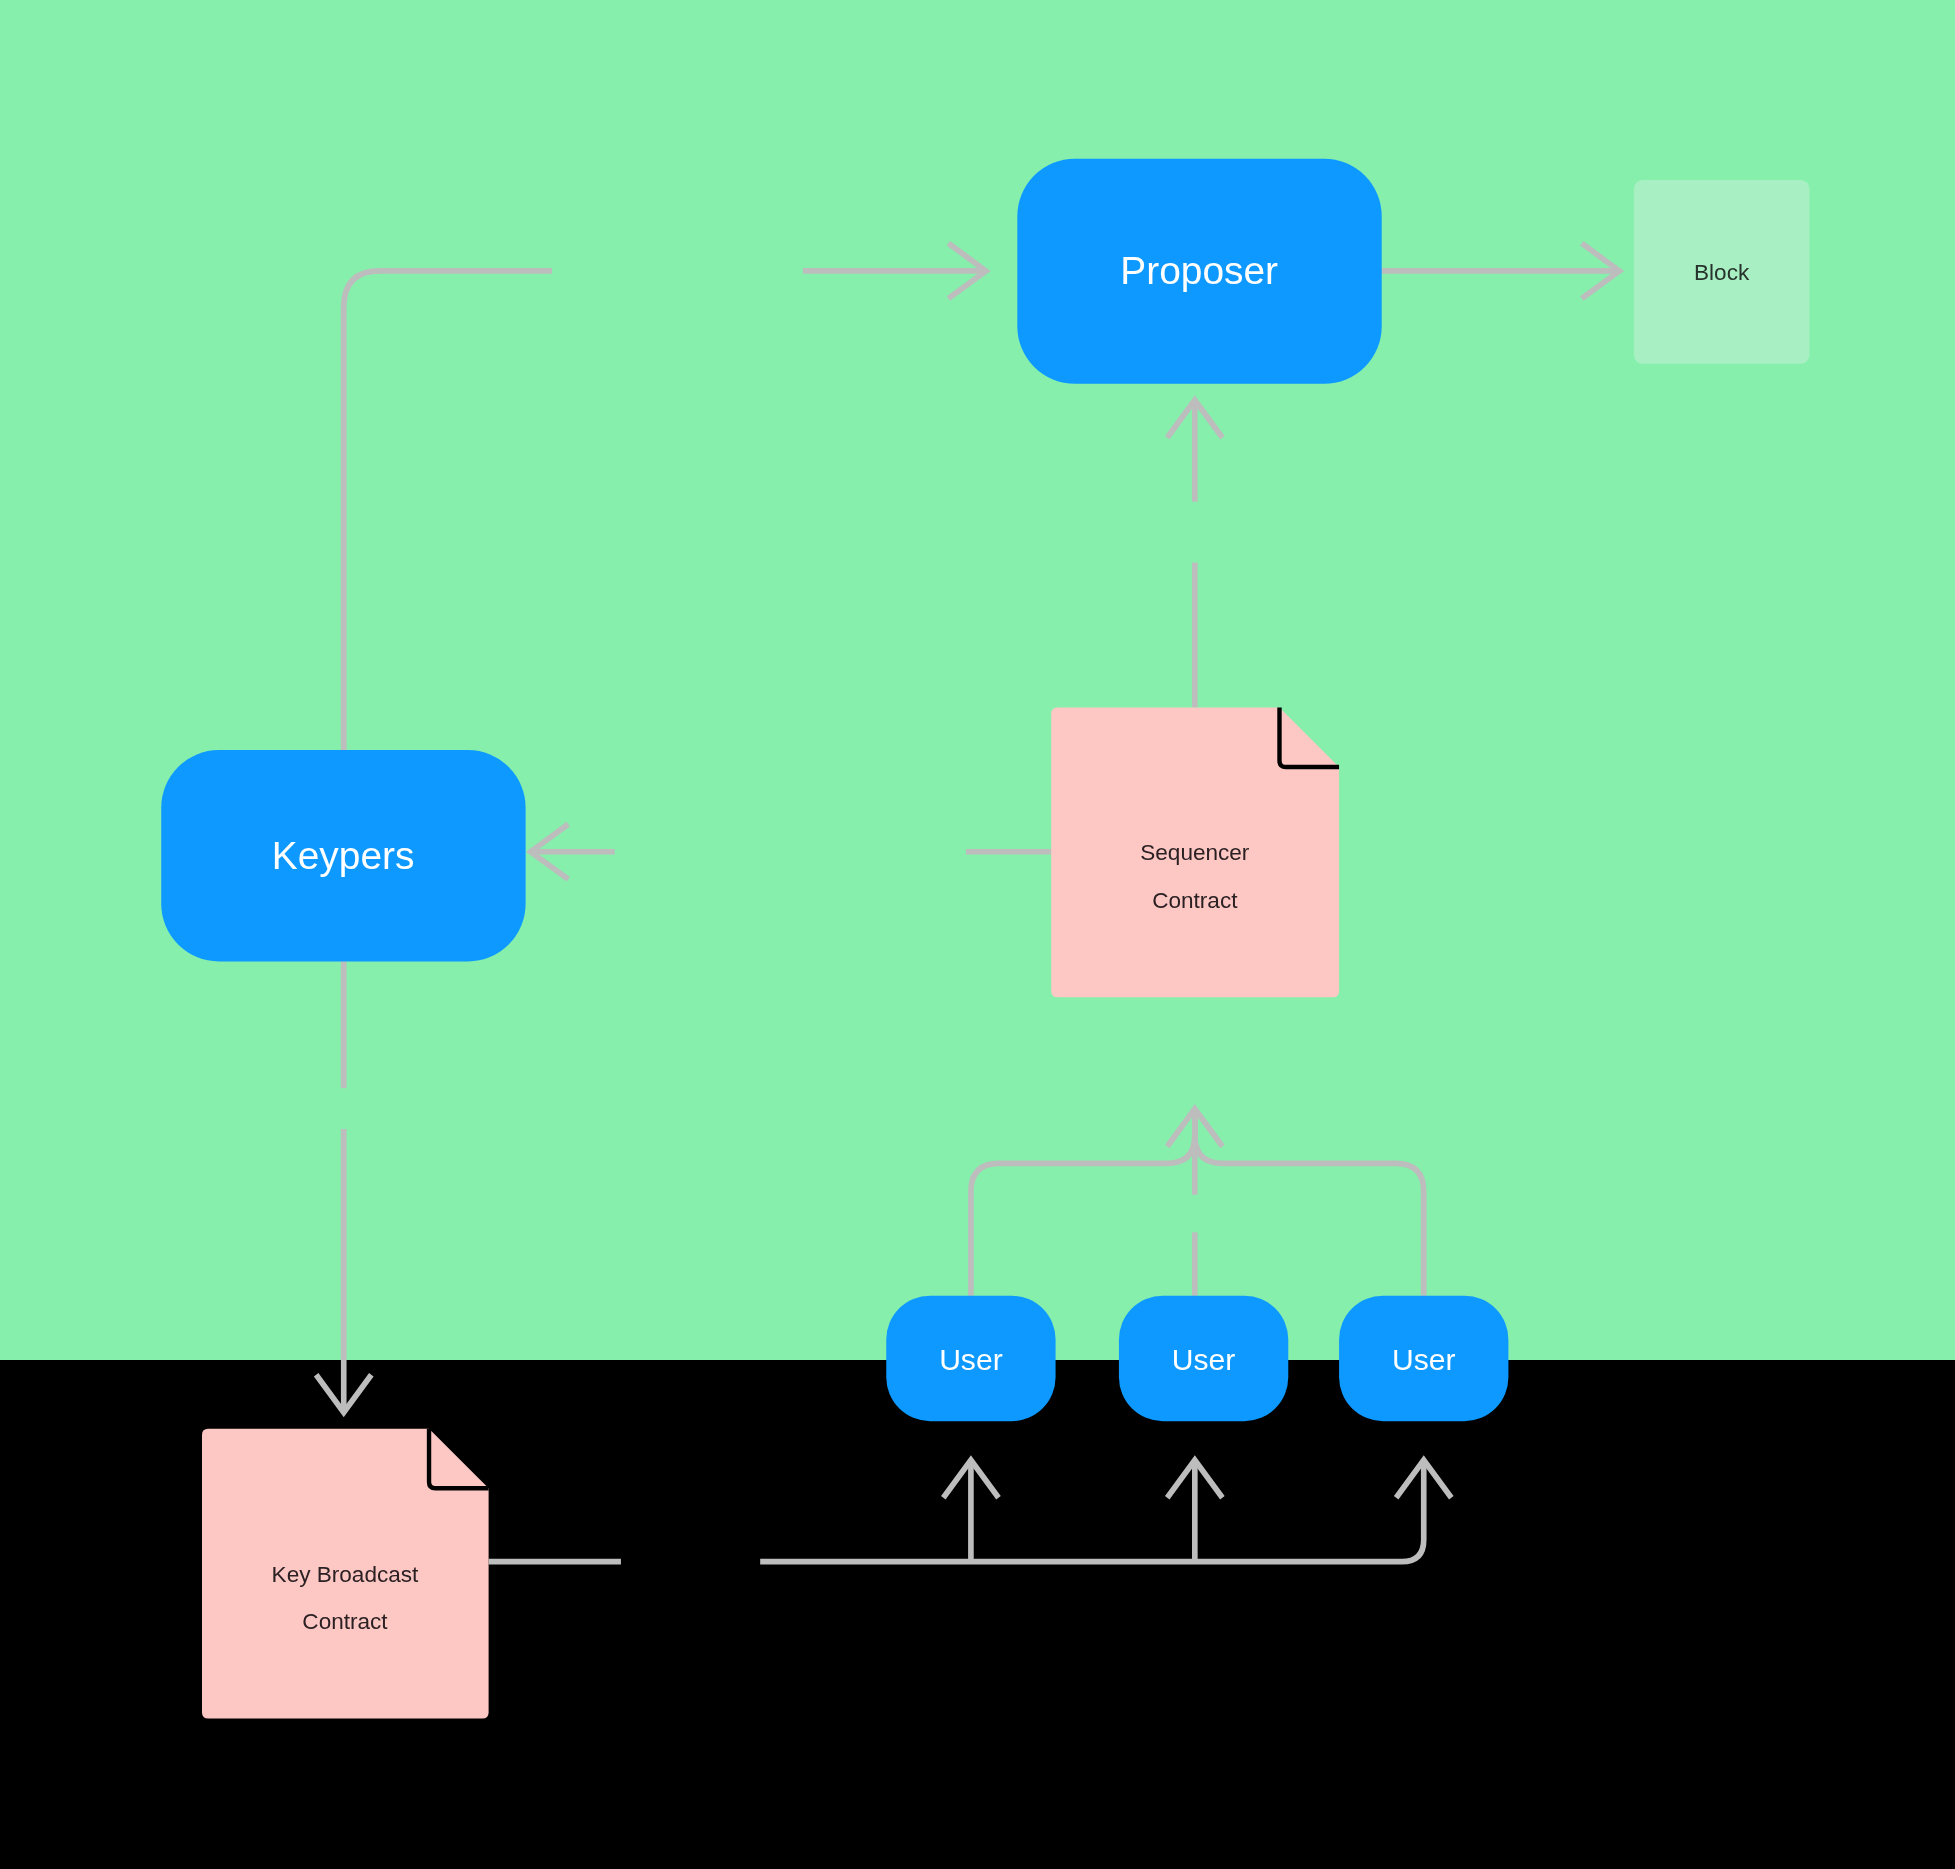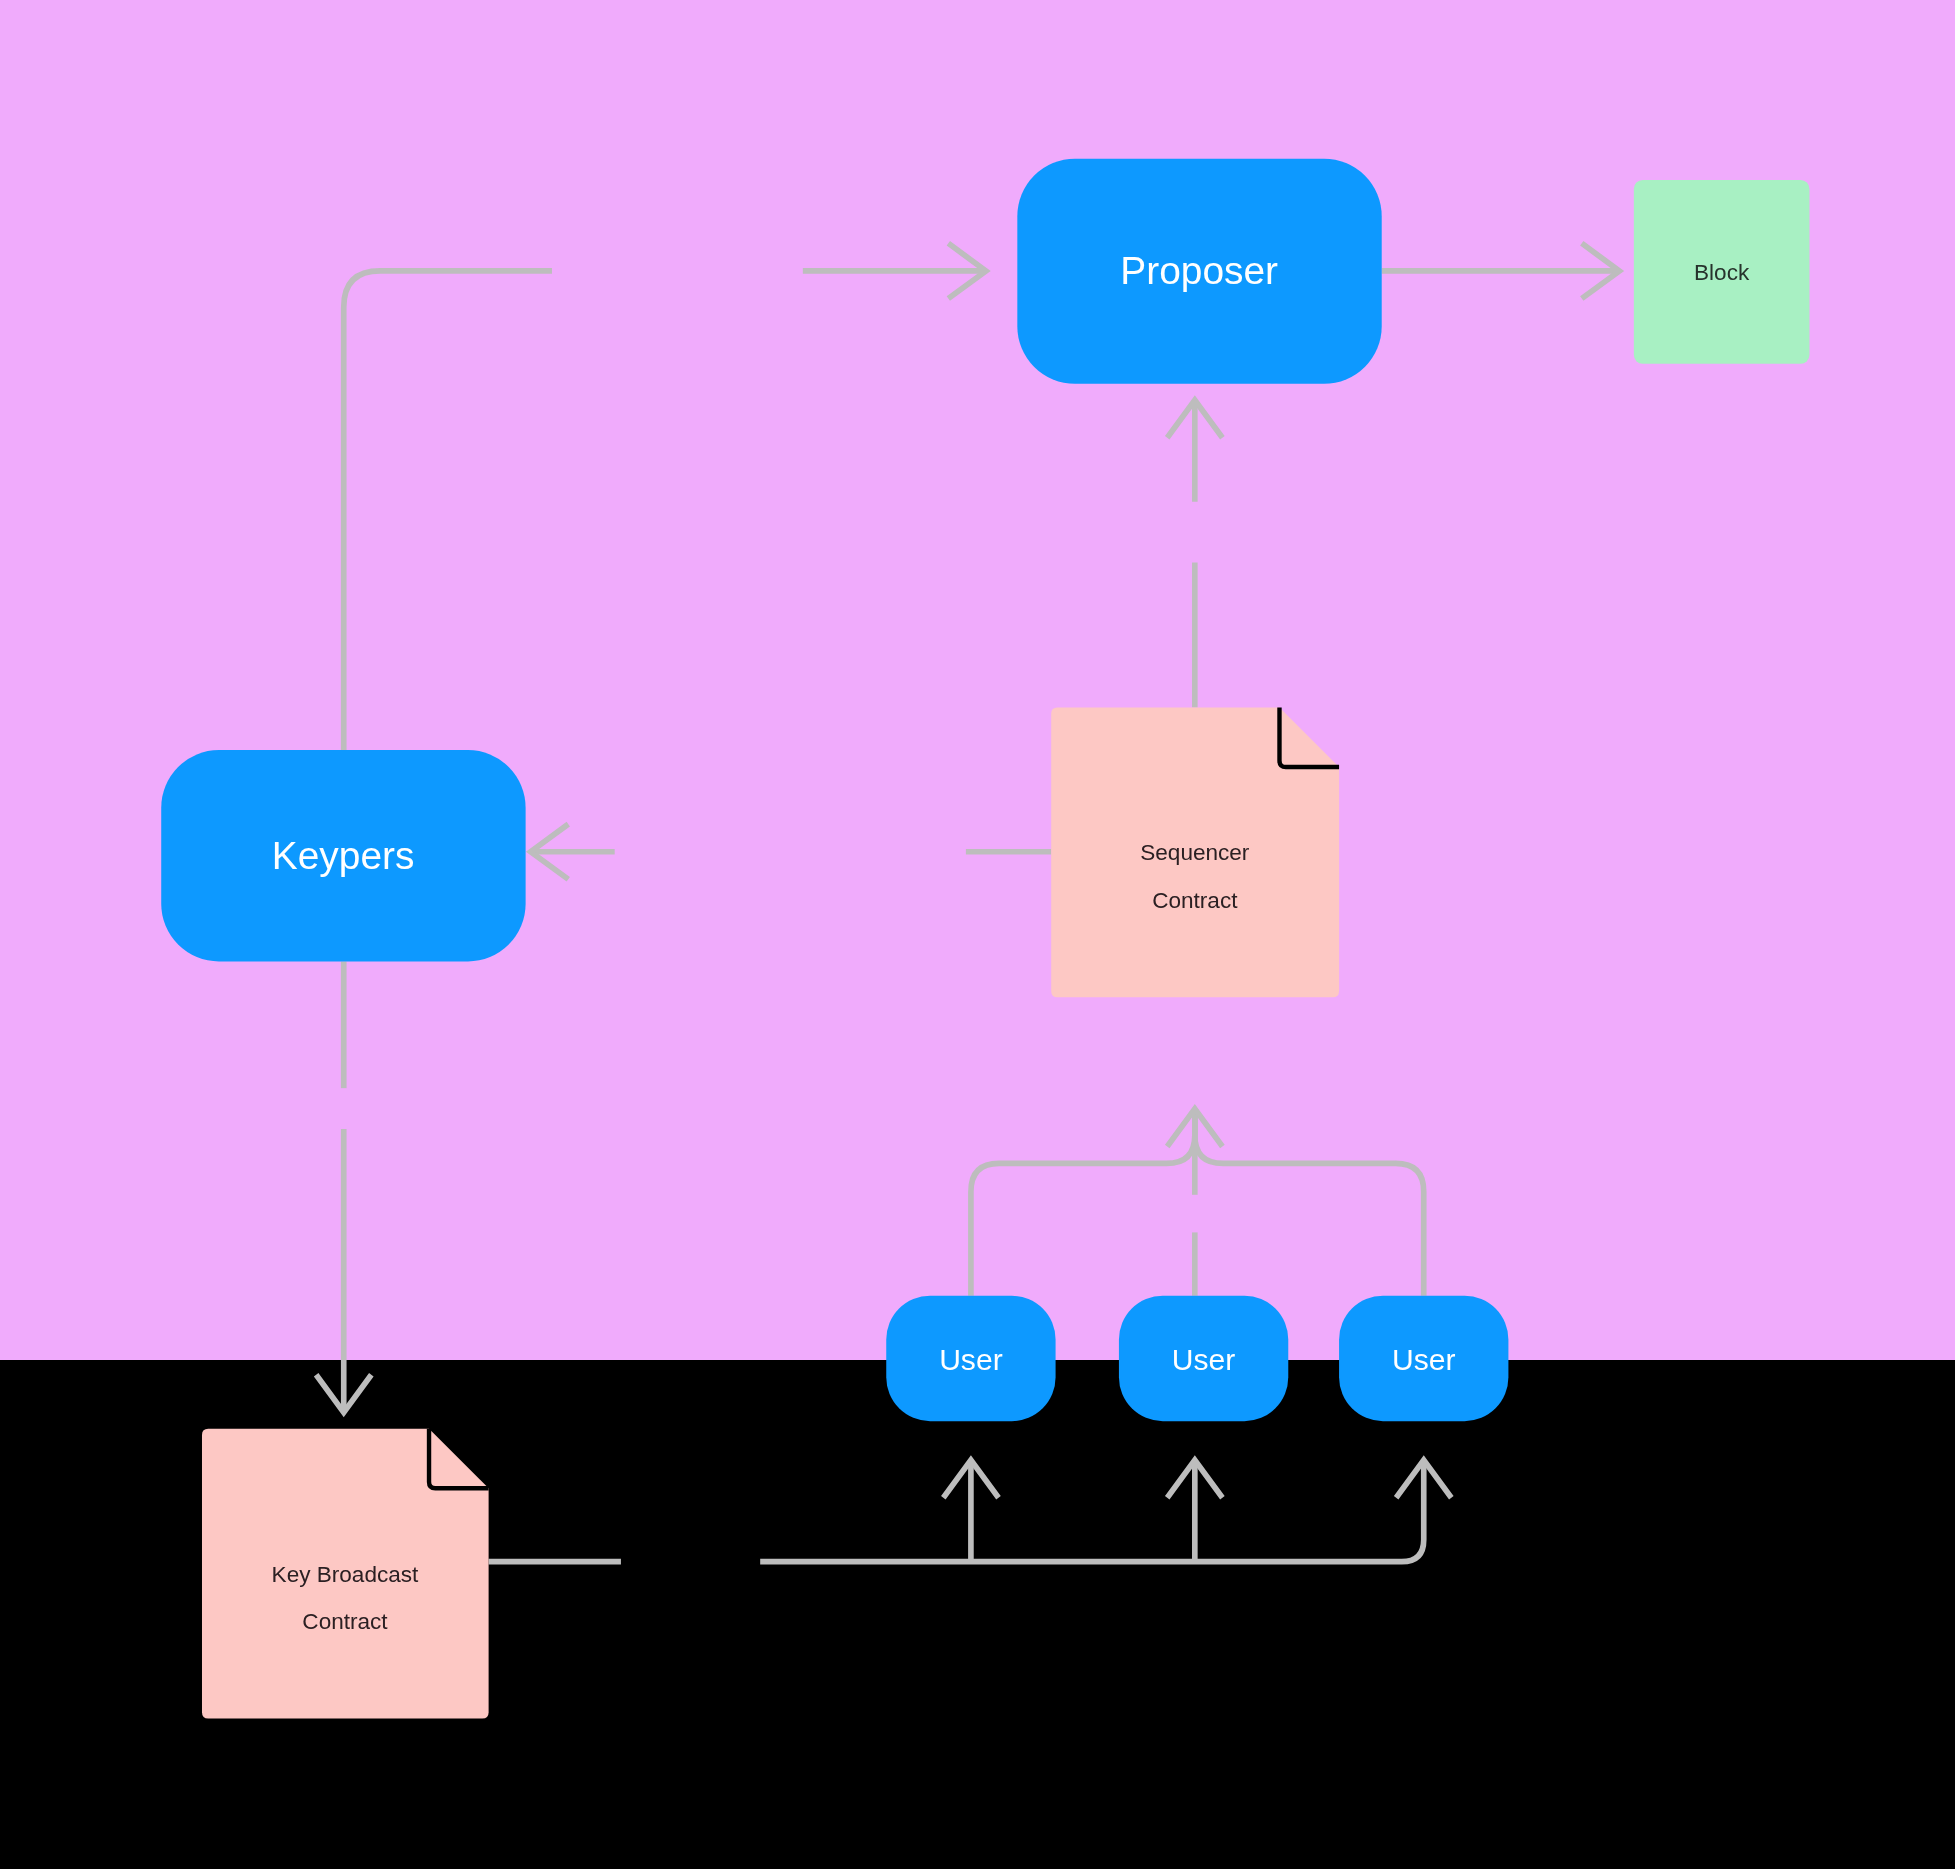--- a/index.html
+++ b/index.html
@@ -1,18 +1,18 @@
 <!DOCTYPE html>
 <html style="font-size:10px"><head>
 <meta charset="utf-8">
 <style>
   html,body{margin:0;padding:0;background:#000;}
   body{width:1955px;height:1869px;overflow:hidden;
        font-family:"Liberation Sans","DejaVu Sans",sans-serif;}
-  #stage{position:relative;width:1955px;height:1360px;background:#f0abfc;}
+  #stage{position:relative;width:1955px;height:1360px;background:#86efac;}
   svg#canvas{position:absolute;left:0;top:0;width:1955px;height:1869px;display:block;}
   .edge{fill:none;stroke:#bdbdbd;stroke-width:9;stroke-linecap:butt;stroke-linejoin:round;}
   .arrowhead{fill:none;stroke:#bdbdbd;stroke-width:9;stroke-linecap:butt;stroke-linejoin:miter;}
   .nodelabel{font-family:"Liberation Sans","DejaVu Sans",sans-serif;text-anchor:middle;}
   .lbl-white{fill:#ffffff;}
   .lbl-dark{fill:#2b2023;}
   .lbl-green{fill:#27332c;}
 </style>
 </head>
 <body>

